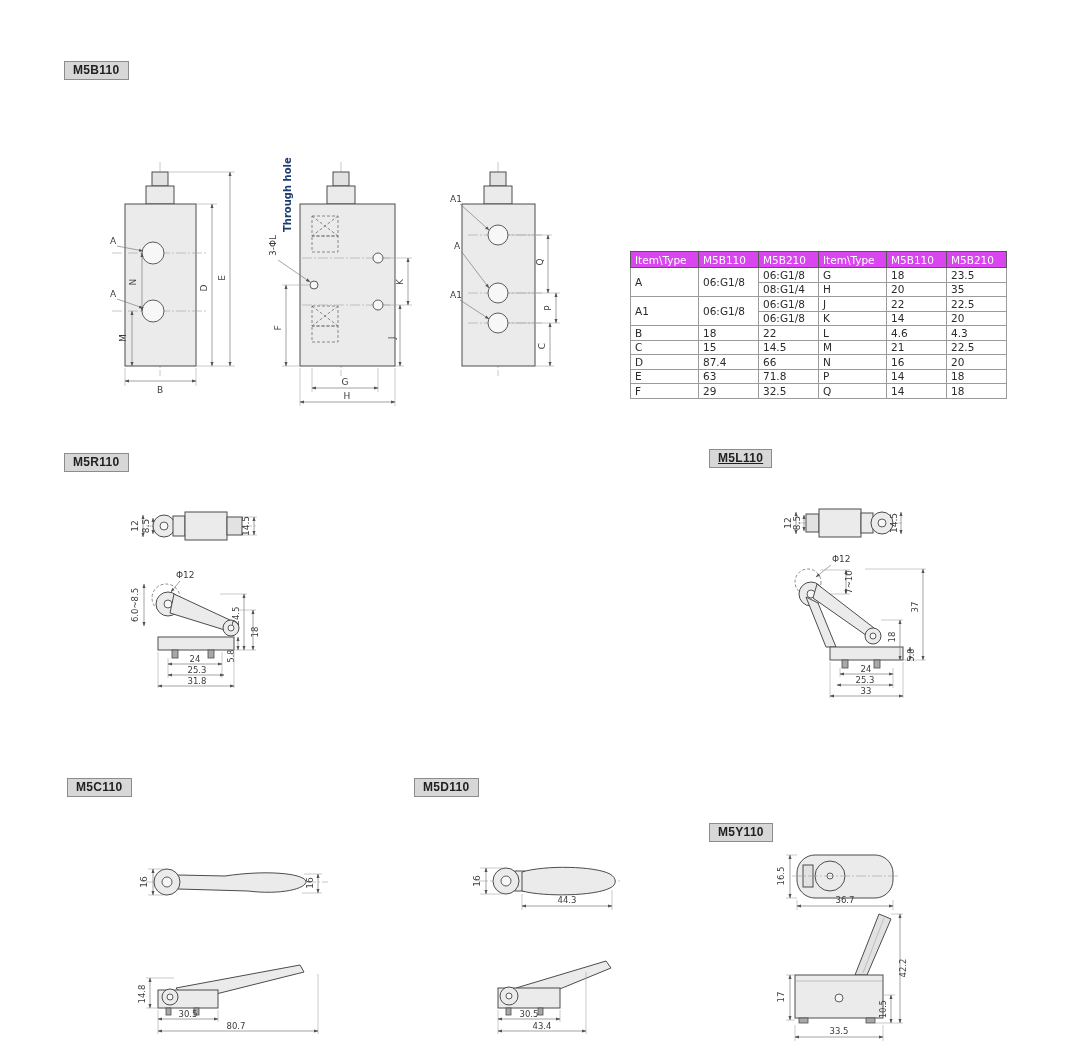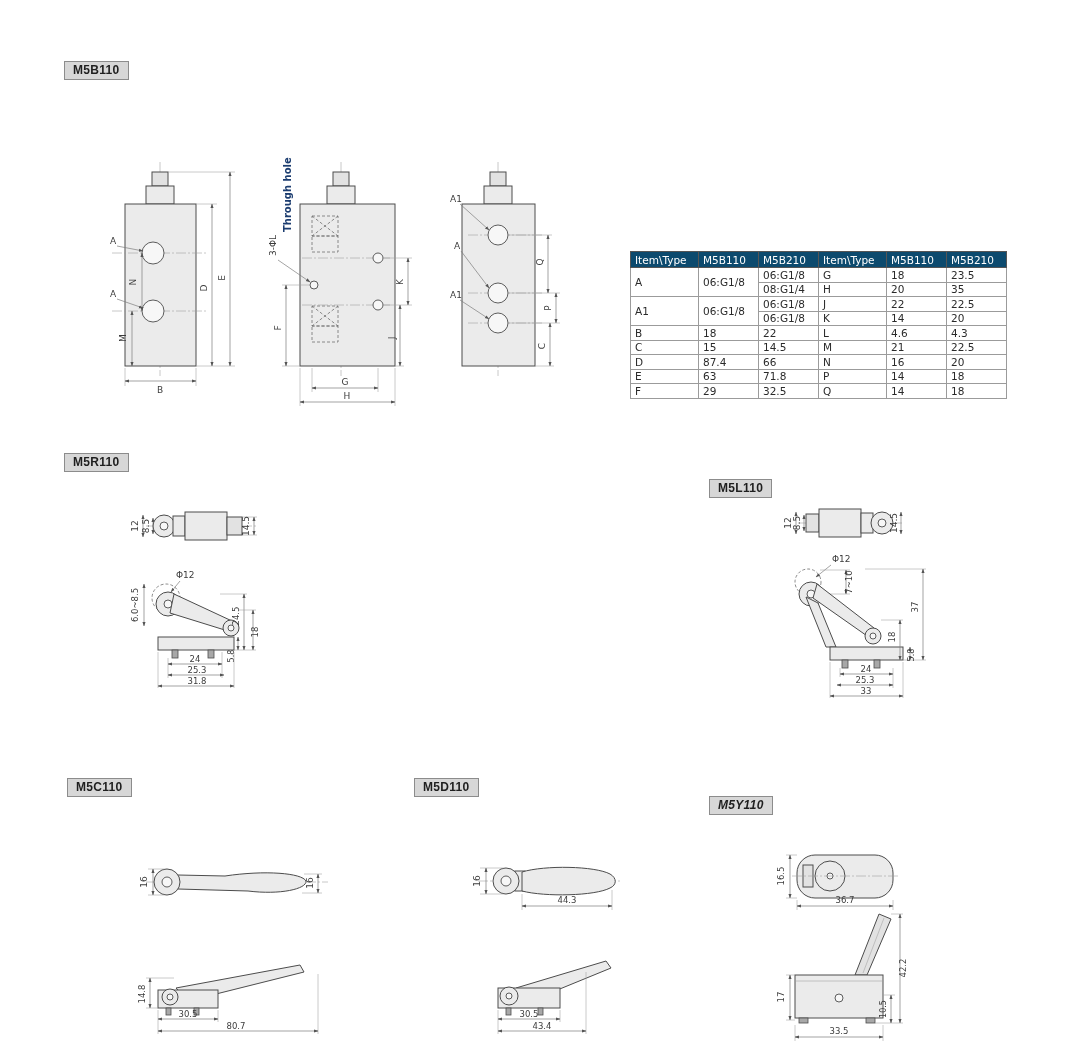--- a/index.html
+++ b/index.html
@@ -16,35 +16,35 @@
   .hole { fill:#f7f7f7; stroke:#4c4c4c; stroke-width:0.9; }
   .pin  { fill:#a8a8a8; stroke:#4c4c4c; stroke-width:0.8; }
   .dim  { stroke:#7d7d7d; stroke-width:0.7; fill:none; }
   .ext  { stroke:#a0a0a0; stroke-width:0.55; fill:none; }
   .cl   { stroke:#9b9b9b; stroke-width:0.55; stroke-dasharray:10 2 2 2; fill:none; }
   .dashc { fill:none; stroke:#6f6f6f; stroke-width:0.8; stroke-dasharray:3 2; }
   .dimtext { text-anchor:middle; }
   .th-note { fill:#1c3d70; font-weight:bold; font-size:10px; }
   table.dims { position:absolute; left:630px; top:251px; border-collapse:collapse;
                font-family:"DejaVu Sans",sans-serif; font-size:10.5px; color:#2a2a2a; text-align:left; }
-  table.dims th { background:#0c4a6e; color:#fff; font-weight:normal; border:1px solid #555;
+  table.dims th { background:#d946ef; color:#fff; font-weight:normal; border:1px solid #555;
                   padding:1px 4px; height:16px; }
   table.dims td { border:1px solid #9b9b9b; padding:0 4px; height:14.5px; background:#fff; }
 </style>
 </head>
 <body>
 
 <div class="page">
 
   <div class="tag" style="left:64px; top:61px;">M5B110</div>
   <div class="tag" style="left:64px; top:453px;">M5R110</div>
-  <div class="tag" style="left:709px; top:479px;">M5L110</div>
+  <div class="tag" style="left:709px; top:449px;text-decoration:underline;">M5L110</div>
   <div class="tag" style="left:67px; top:778px;">M5C110</div>
   <div class="tag" style="left:414px; top:778px;">M5D110</div>
-  <div class="tag" style="left:709px; top:796px;font-style:italic;">M5Y110</div>
+  <div class="tag" style="left:709px; top:823px;">M5Y110</div>
 
   <svg class="drw" style="left:90px; top:160px;" width="480" height="260" viewBox="0 0 480 260">
     <defs>
       <marker id="ae" viewBox="0 0 10 10" refX="9" refY="5" markerWidth="6.5" markerHeight="6.5" orient="auto">
         <path d="M0,1.5 L10,5 L0,8.5 z" fill="#555"></path>
       </marker>
       <marker id="as" viewBox="0 0 10 10" refX="1" refY="5" markerWidth="6.5" markerHeight="6.5" orient="auto">
         <path d="M10,1.5 L0,5 L10,8.5 z" fill="#555"></path>
       </marker>
     </defs>

